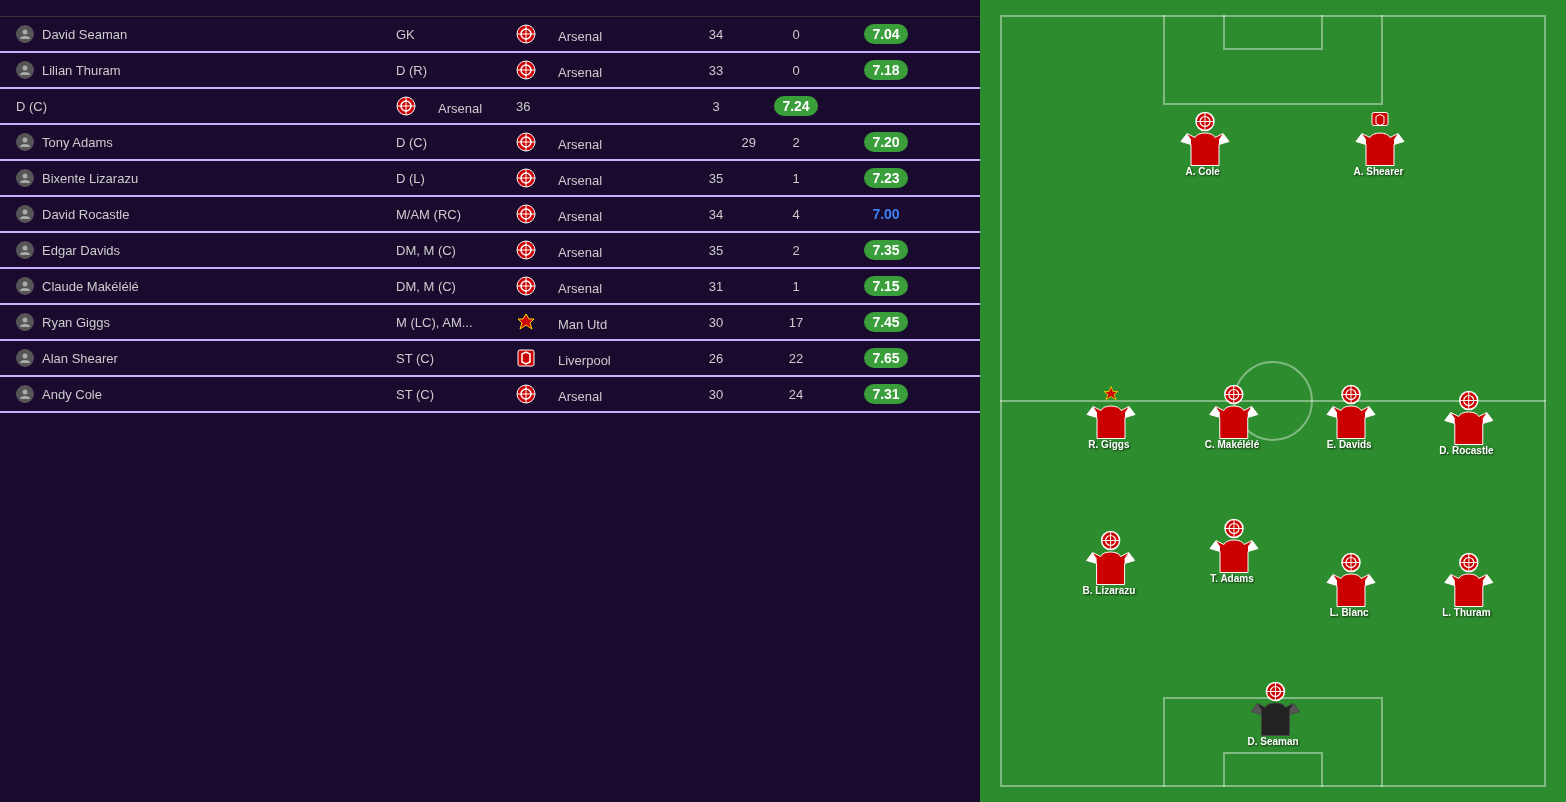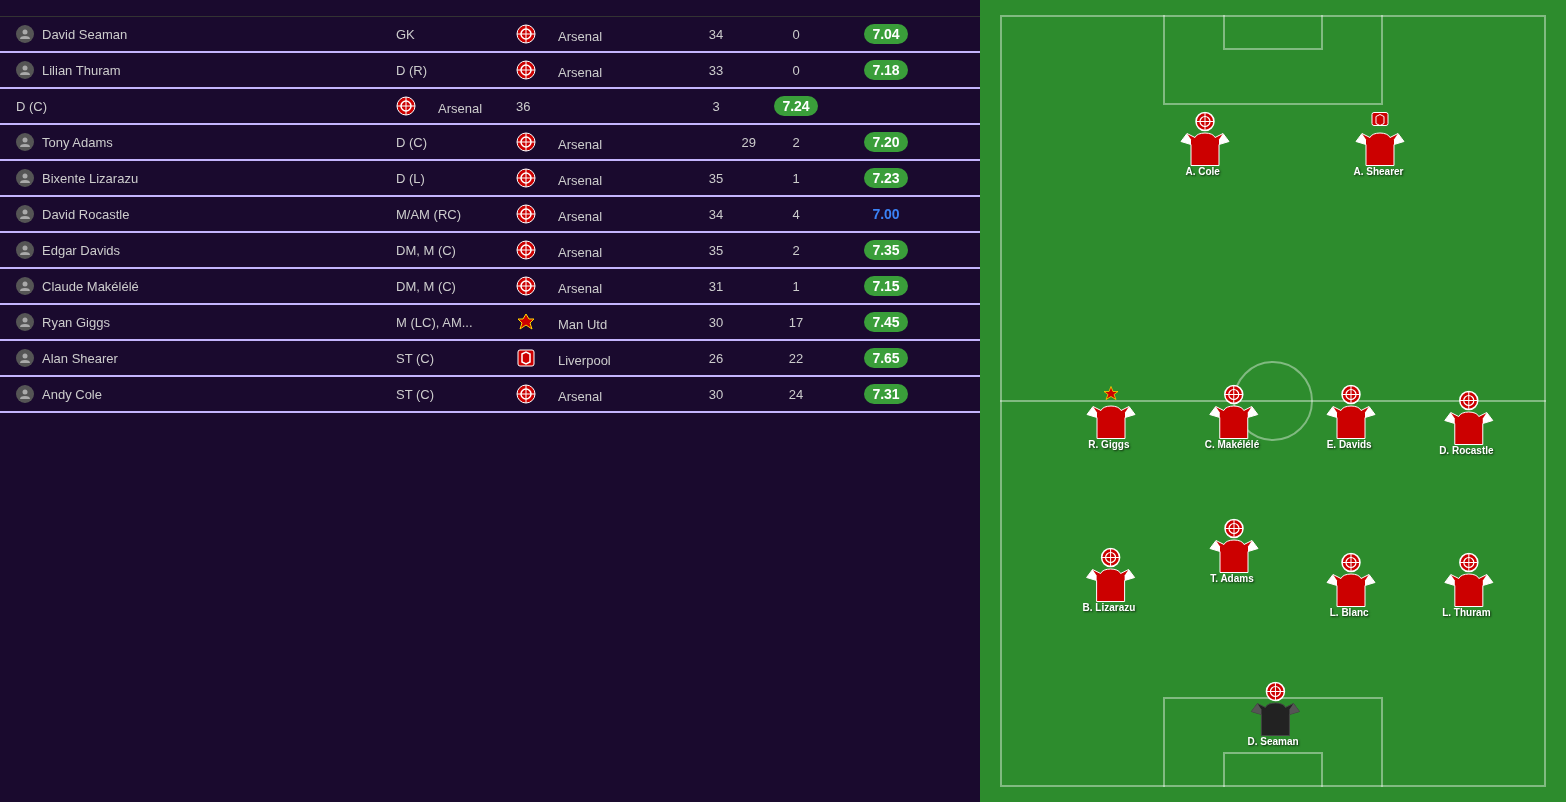--- a/index.html
+++ b/index.html
@@ -588,21 +588,21 @@
         <line x1="17" y1="10" x2="35" y2="10" stroke="white" stroke-width="1"></line>
 
         <path d="M8 22 L2 30 L12 33 L12 54 L40 54 L40 33 L50 30 L44 22 L36 26 C34 20 18 20 16 26 Z" fill="#cc0000" stroke="#fff" stroke-width="1"></path>
 
         <path d="M8 22 L2 30 L12 33 L12 28 Z" fill="#fff"></path>
         <path d="M44 22 L50 30 L40 33 L40 28 Z" fill="#fff"></path>
       </svg>
     </div>
     <span class="shirt-label">T. Adams</span>
   </div>
-        <div class="player-token" style="left: 128.92px; top: 580px;">
+        <div class="player-token" style="left: 128.92px; top: 563px;">
     <div class="shirt">
       <svg width="52" height="56" viewBox="0 0 52 56">
 
         <circle cx="26" cy="10" r="9" fill="#cc0000" stroke="white" stroke-width="1.5"></circle>
         <circle cx="26" cy="10" r="5" fill="none" stroke="white" stroke-width="1.2"></circle>
         <line x1="26" y1="1" x2="26" y2="19" stroke="white" stroke-width="1"></line>
         <line x1="17" y1="10" x2="35" y2="10" stroke="white" stroke-width="1"></line>
 
         <path d="M8 22 L2 30 L12 33 L12 54 L40 54 L40 33 L50 30 L44 22 L36 26 C34 20 18 20 16 26 Z" fill="#cc0000" stroke="#fff" stroke-width="1"></path>
 

